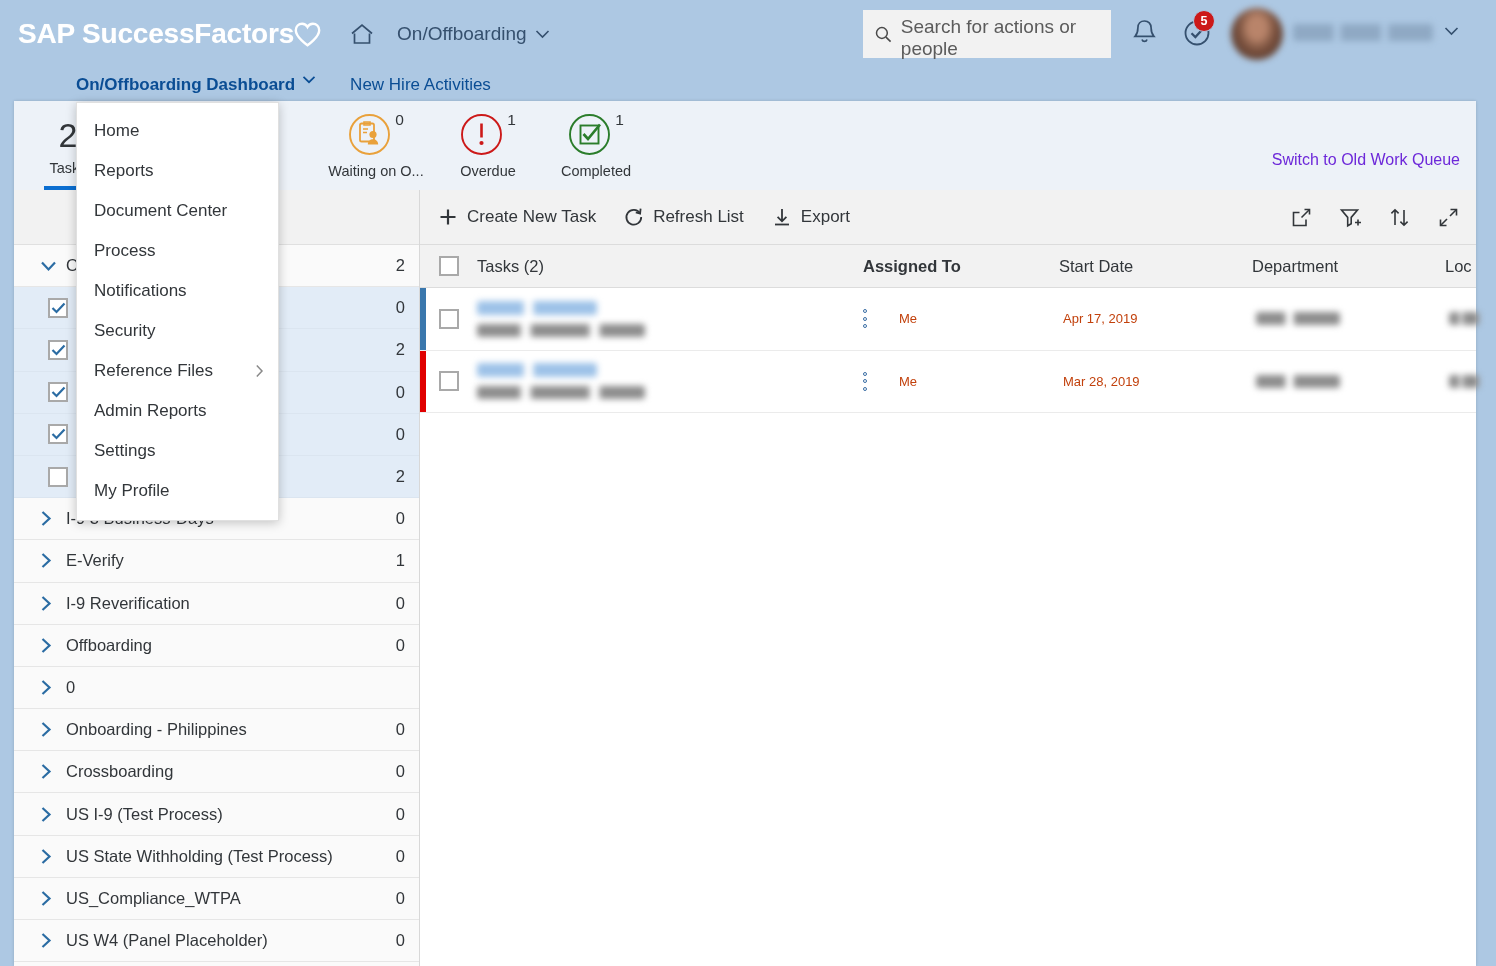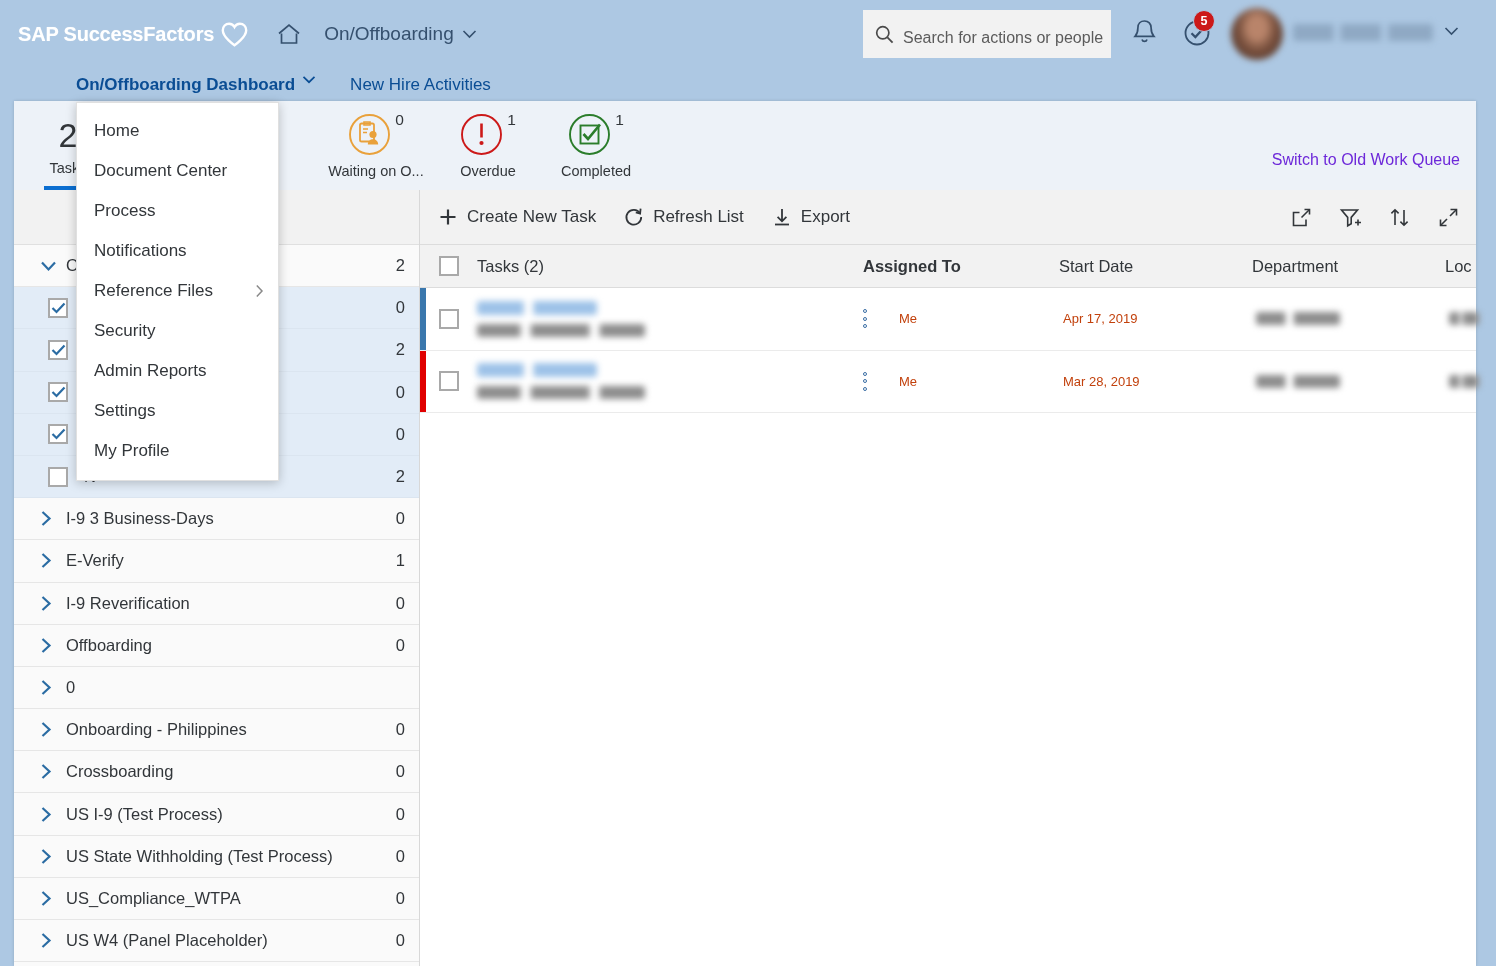--- a/index.html
+++ b/index.html
@@ -11,39 +11,39 @@
   }
 
   
   .shell-header {
     position: absolute; top: 0; left: 0; width: 1496px; height: 68px;
     background: #adc8e3;
     display: flex; align-items: center;
   }
   .logo {
     margin-left: 18px;
-    color: #ffffff; font-size: 20px; font-weight: bold; letter-spacing: -0.2px;
-    display: flex; align-items: center; gap: 7px;
+    color: #ffffff; font-size: 28px; font-weight: bold; letter-spacing: -0.2px;
+    display: flex; align-items: center; 
     text-shadow: 0 0 1px rgba(255,255,255,.4);
   }
   .heart-ico { display: block; }
   .home-ico { margin-left: 28px; display: block; }
   .app-menu {
     margin-left: 22px; color: #35506e; font-size: 19px;
     display: flex; align-items: center; gap: 8px; cursor: pointer;
   }
   .chev-d { display:block; }
 
   .search-box {
     position: absolute; left: 863px; top: 10px;
     width: 248px; height: 48px;
     background: #f2f2f2; border: none;
     display: flex; align-items: center; padding-left: 12px; gap: 9px;
   }
-  .search-box .ph { color: #5b5b5b; font-size: 16px; margin-top: 7px; }
+  .search-box .ph { color: #5b5b5b; font-size: 19px; margin-top: 7px; }
   .hdr-icon { position: absolute; top: 18px; cursor: pointer; }
   .bell-wrap { left: 1131px; }
   .todo-wrap { left: 1182px; }
   .badge {
     position: absolute; left: 1193px; top: 10px;
     background: #cc1919; color: #fff; border-radius: 50%;
     width: 22px; height: 22px; font-size: 12.5px; font-weight: bold;
     display: flex; align-items: center; justify-content: center;
     border: 1px solid #adc8e3;
   }
@@ -584,38 +584,41 @@
       </div>
   </div>
 </div>
 
 <div class="menu">
   <div id="menu-items">
       <div class="menu-item">
         <span>Home</span>
       </div>
       <div class="menu-item">
+        <span>Reports</span>
+      </div>
+      <div class="menu-item">
         <span>Document Center</span>
       </div>
       <div class="menu-item">
         <span>Process</span>
       </div>
       <div class="menu-item">
         <span>Notifications</span>
+      </div>
+      <div class="menu-item">
+        <span>Security</span>
       </div>
       <div class="menu-item">
         <span>Reference Files</span>
         <svg class="sub-arrow" width="9" height="14" viewBox="0 0 9 14">
           <path d="M1.8 1.5 7 7l-5.2 5.5" fill="none" stroke="#8a8a8a" stroke-width="1.5"></path>
         </svg>
       </div>
       <div class="menu-item">
-        <span>Security</span>
-      </div>
-      <div class="menu-item">
         <span>Admin Reports</span>
       </div>
       <div class="menu-item">
         <span>Settings</span>
       </div>
       <div class="menu-item">
         <span>My Profile</span>
       </div>
     </div>
 </div>

